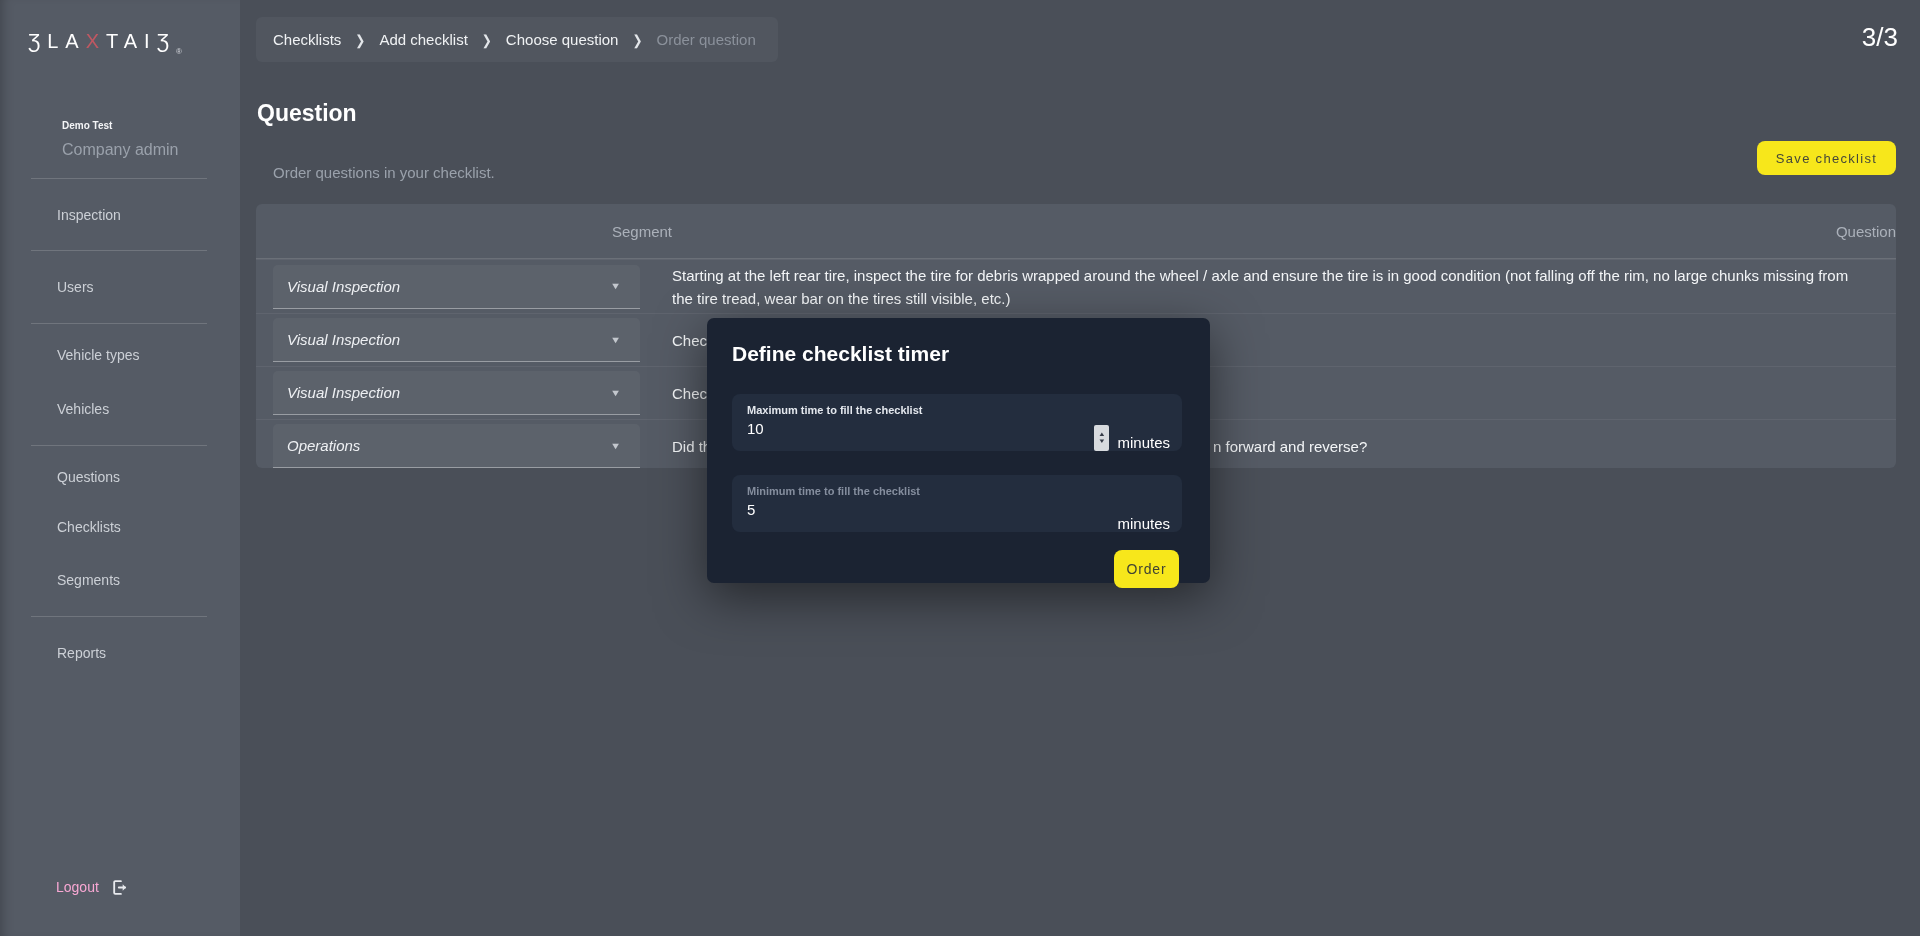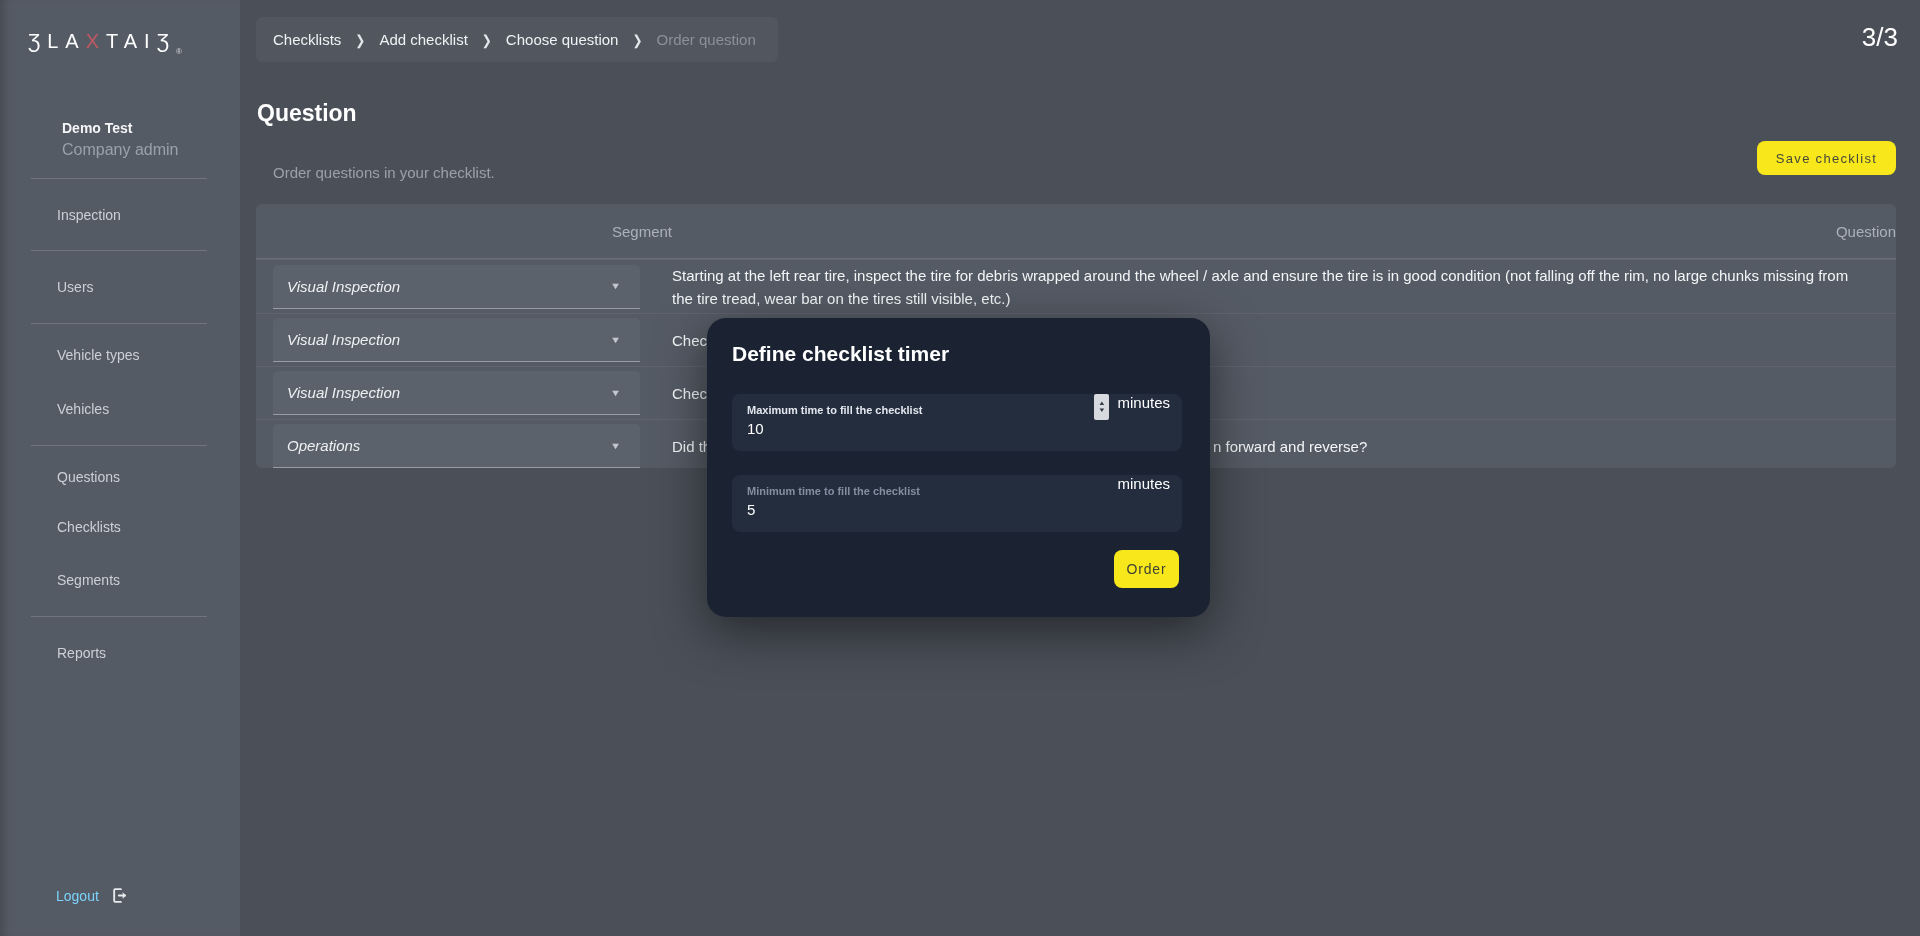--- a/index.html
+++ b/index.html
@@ -6,25 +6,25 @@
   html,body{margin:0;padding:0;background:#4a4f58;font-family:"Liberation Sans",sans-serif;}
   .screen{position:relative;width:1920px;height:936px;overflow:hidden;background:#4a4f58;}
 
   
   .sidebar{position:absolute;left:0;top:0;width:240px;height:936px;background:#555b65;
            box-shadow:inset 10px 0 12px -8px rgba(0,0,0,0.25);}
   .logo{position:absolute;left:28px;top:30px;font-size:20px;font-weight:500;color:#ffffff;
         letter-spacing:7px;white-space:nowrap;}
   .logo .accent{color:#bf5862;}
   .logo .reg{font-size:8px;letter-spacing:0;vertical-align:-6px;color:#d6d9de;}
-  .user-name{position:absolute;left:62px;top:120px;font-size:14px;font-weight:bold;color:#f4f5f7;}
+  .user-name{position:absolute;left:62px;top:120px;font-size:10px;font-weight:bold;color:#f4f5f7;}
   .user-role{position:absolute;left:62px;top:141px;font-size:16px;color:#9aa1ab;}
   .sb-divider{position:absolute;left:31px;width:176px;height:1px;background:rgba(255,255,255,0.16);}
   .nav-item{position:absolute;left:57px;font-size:14px;color:#ccd0d6;cursor:pointer;white-space:nowrap;}
-  .logout{position:absolute;left:56px;top:879px;font-size:14px;color:#7dd3fc;display:flex;align-items:center;gap:12px;cursor:pointer;margin-top:8px;}
+  .logout{position:absolute;left:56px;top:879px;font-size:14px;color:#f9a8d4;display:flex;gap:12px;cursor:pointer;}
   .logout svg{display:block;}
 
   
   .breadcrumb{position:absolute;left:256px;top:17px;height:45px;background:#51565f;border-radius:6px;
               display:flex;align-items:center;padding:0 22px 0 17px;gap:14px;}
   .crumb{font-size:15px;color:#f0f2f4;white-space:nowrap;cursor:pointer;}
   .crumb.muted{color:#8b919b;cursor:default;}
   .crumb-sep{font-size:12px;color:#e3e6ea;transform:scaleY(1.15);}
   .step{position:absolute;right:22px;top:22px;font-size:26px;color:#ffffff;}
 
@@ -48,31 +48,31 @@
           border-bottom:1px solid rgba(255,255,255,0.38);border-radius:5px 5px 0 0;
           display:flex;align-items:center;padding:0 14px;box-sizing:border-box;cursor:pointer;font-style:italic;}
   .select .sel-label{font-size:15px;color:#eef0f3;}
   .select .caret{position:absolute;right:20px;top:50%;transform:translateY(-50%) scaleX(1.25);
                  font-size:9px;color:#c3c7cd;}
   .qcell{position:relative;font-size:15px;line-height:23px;color:#f3f5f7;padding-right:28px;
          height:100%;display:flex;align-items:center;}
   .qcell .q-end{position:absolute;left:541px;top:50%;transform:translateY(-50%);white-space:nowrap;}
 
   
-  .modal{position:absolute;left:707px;top:318px;width:503px;height:299px;background:#1b2332;border-radius:19px;
+  .modal{position:absolute;left:707px;top:318px;width:503px;height:265px;background:#1b2332;border-radius:7px;
          box-shadow:0 14px 50px rgba(0,0,0,0.5);}
   .modal-title{position:absolute;left:25px;top:24px;margin:0;font-size:21px;font-weight:600;color:#ffffff;}
   .field{position:absolute;left:25px;width:450px;height:57px;background:#232d3e;border-radius:8px;box-sizing:border-box;}
   .field-max{top:76px;}
   .field-min{top:157px;}
   .f-label{position:absolute;left:15px;top:10px;font-size:11px;font-weight:bold;color:#e4e8ee;}
   .field-min .f-label{color:#858e9e;}
   .f-input{position:absolute;left:15px;top:26px;width:220px;background:transparent;border:none;outline:none;
            font-family:"Liberation Sans",sans-serif;font-size:15px;color:#ffffff;padding:0;}
-  .f-right{position:absolute;right:12px;top:0;height:100%;display:flex;align-items:flex-start;gap:8px;padding-left:48px;}
+  .f-right{position:absolute;right:12px;top:0;height:100%;display:flex;align-items:flex-end;gap:8px;padding-left:48px;}
   .spinner{width:15px;height:26px;background:#d7dade;border-radius:2px;display:flex;flex-direction:column;
            align-items:center;justify-content:center;cursor:pointer;}
   .spinner span{font-size:6px;line-height:7px;color:#343a46;transform:scaleX(1.3);}
   .f-unit{font-size:15px;color:#ffffff;}
   .apply-btn{position:absolute;right:31px;top:232px;width:65px;height:38px;background:#f7e71b;border:none;
              border-radius:8px;font-family:"Liberation Sans",sans-serif;font-size:14px;letter-spacing:0.8px;
              color:#3f4233;cursor:pointer;}
 </style>
 </head>
 <body>

